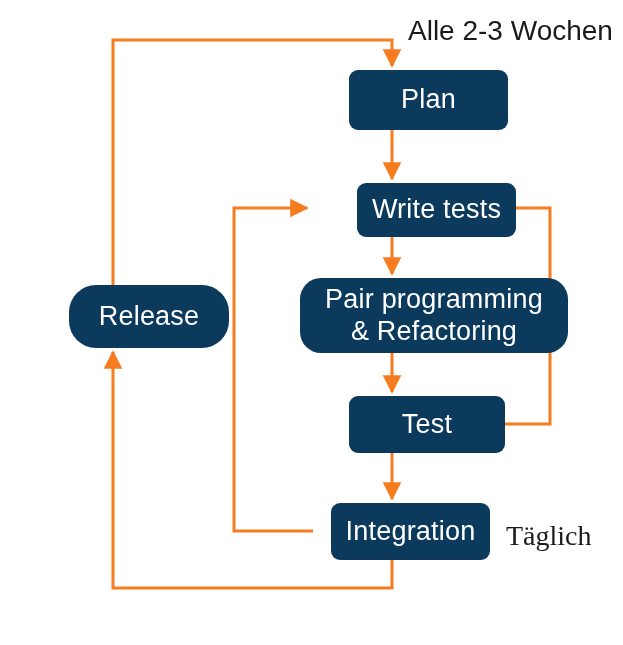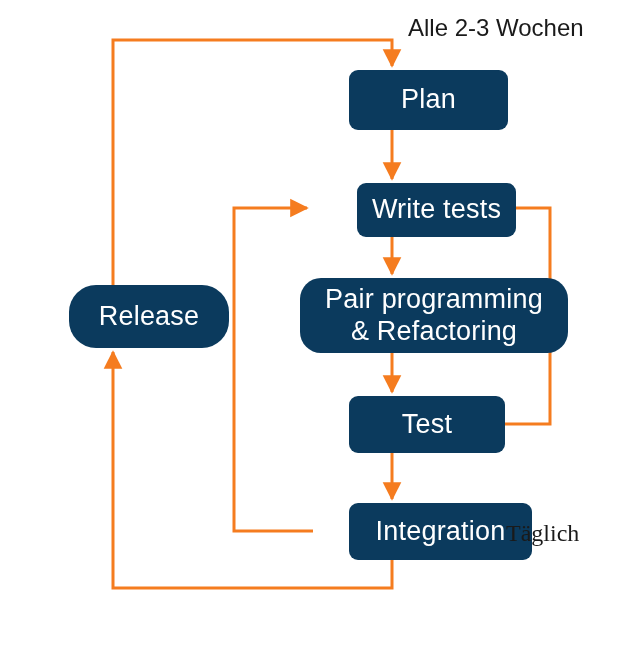--- a/index.html
+++ b/index.html
@@ -39,21 +39,21 @@
     line-height: 1.18;
     font-weight: 400;
     letter-spacing: 0.2px;
     white-space: pre-line;
     margin-left: 36px;
   }
   .annotation {
     position: absolute;
     color: #1a1a1a;
     font-family: "Liberation Sans", sans-serif;
-    font-size: 24px;
+    font-size: 28px;
     line-height: 1.2;
     white-space: nowrap;
   }
 </style>
 </head>
 <body>
 
 <div id="diagram-root">
 
   <svg id="flow-svg" viewBox="0 0 623 645">
@@ -94,21 +94,21 @@
 
   <div class="node" style="left:264px; top:278px; width:268px; height:75px; border-radius:21px;">
     <span>Pair programming
 &amp; Refactoring</span>
   </div>
 
   <div class="node" style="left:313px; top:396px; width:156px; height:57px;">
     <span>Test</span>
   </div>
 
-  <div class="node" style="left:313px; top:503px; width:183px; height:57px;">
+  <div class="node" style="left:295px; top:503px; width:159px; height:57px;">
     <span>Integration</span>
   </div>
 
   <div class="node" style="left:33px; top:285px; width:160px; height:63px;border-radius:27px;">
     <span>Release</span>
   </div>
 
   <div class="annotation" style="left:408px; top:14px;">Alle 2-3 Wochen</div>
 
   <div class="annotation" style="left:506px; top:519px;font-family:Liberation Serif, serif;">Täglich</div>

